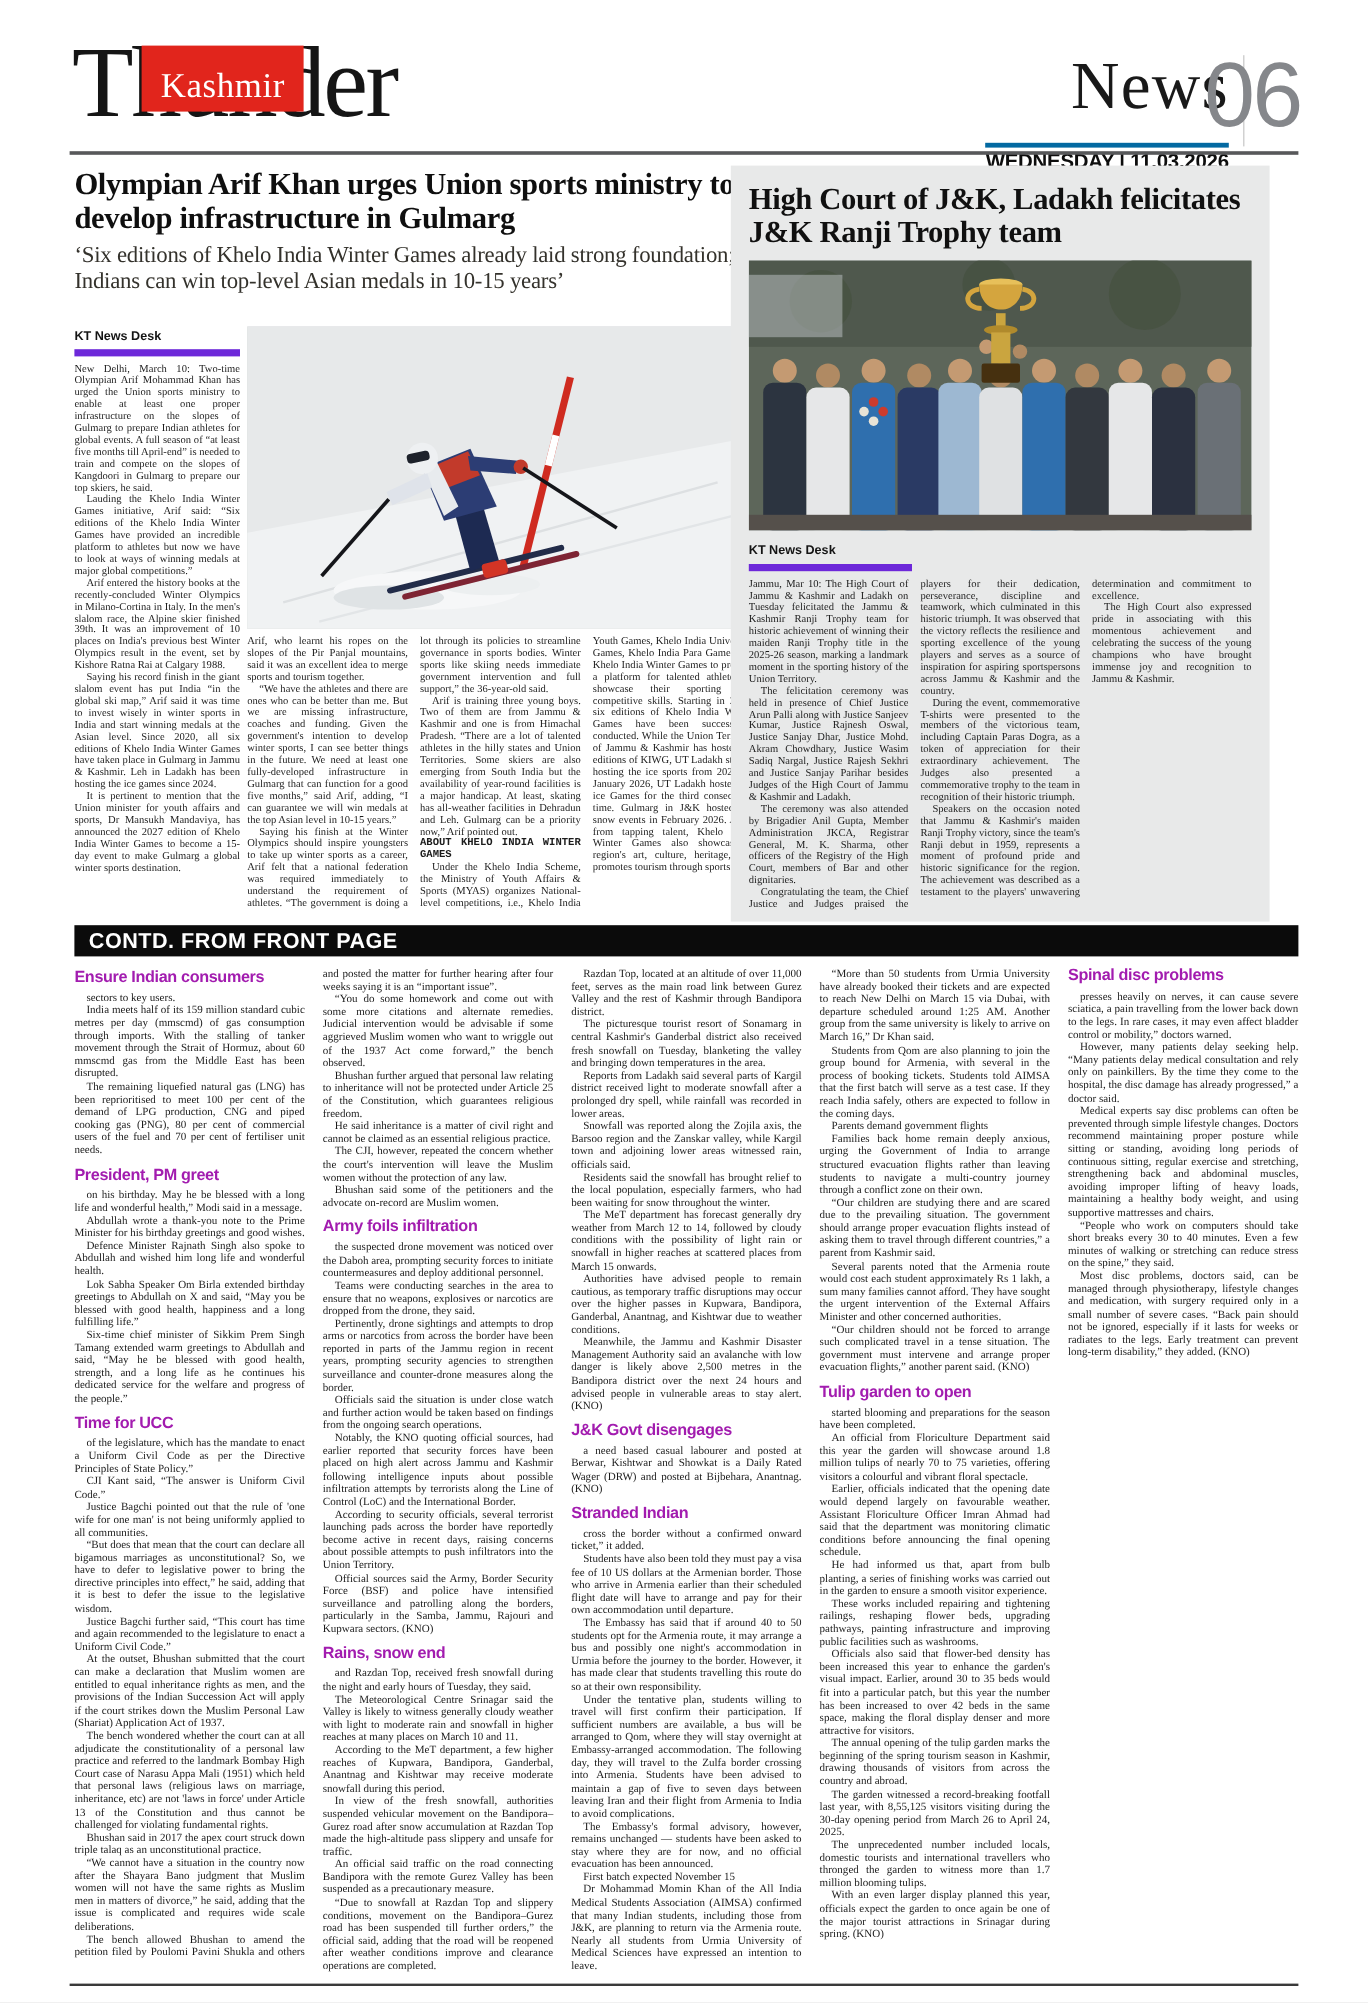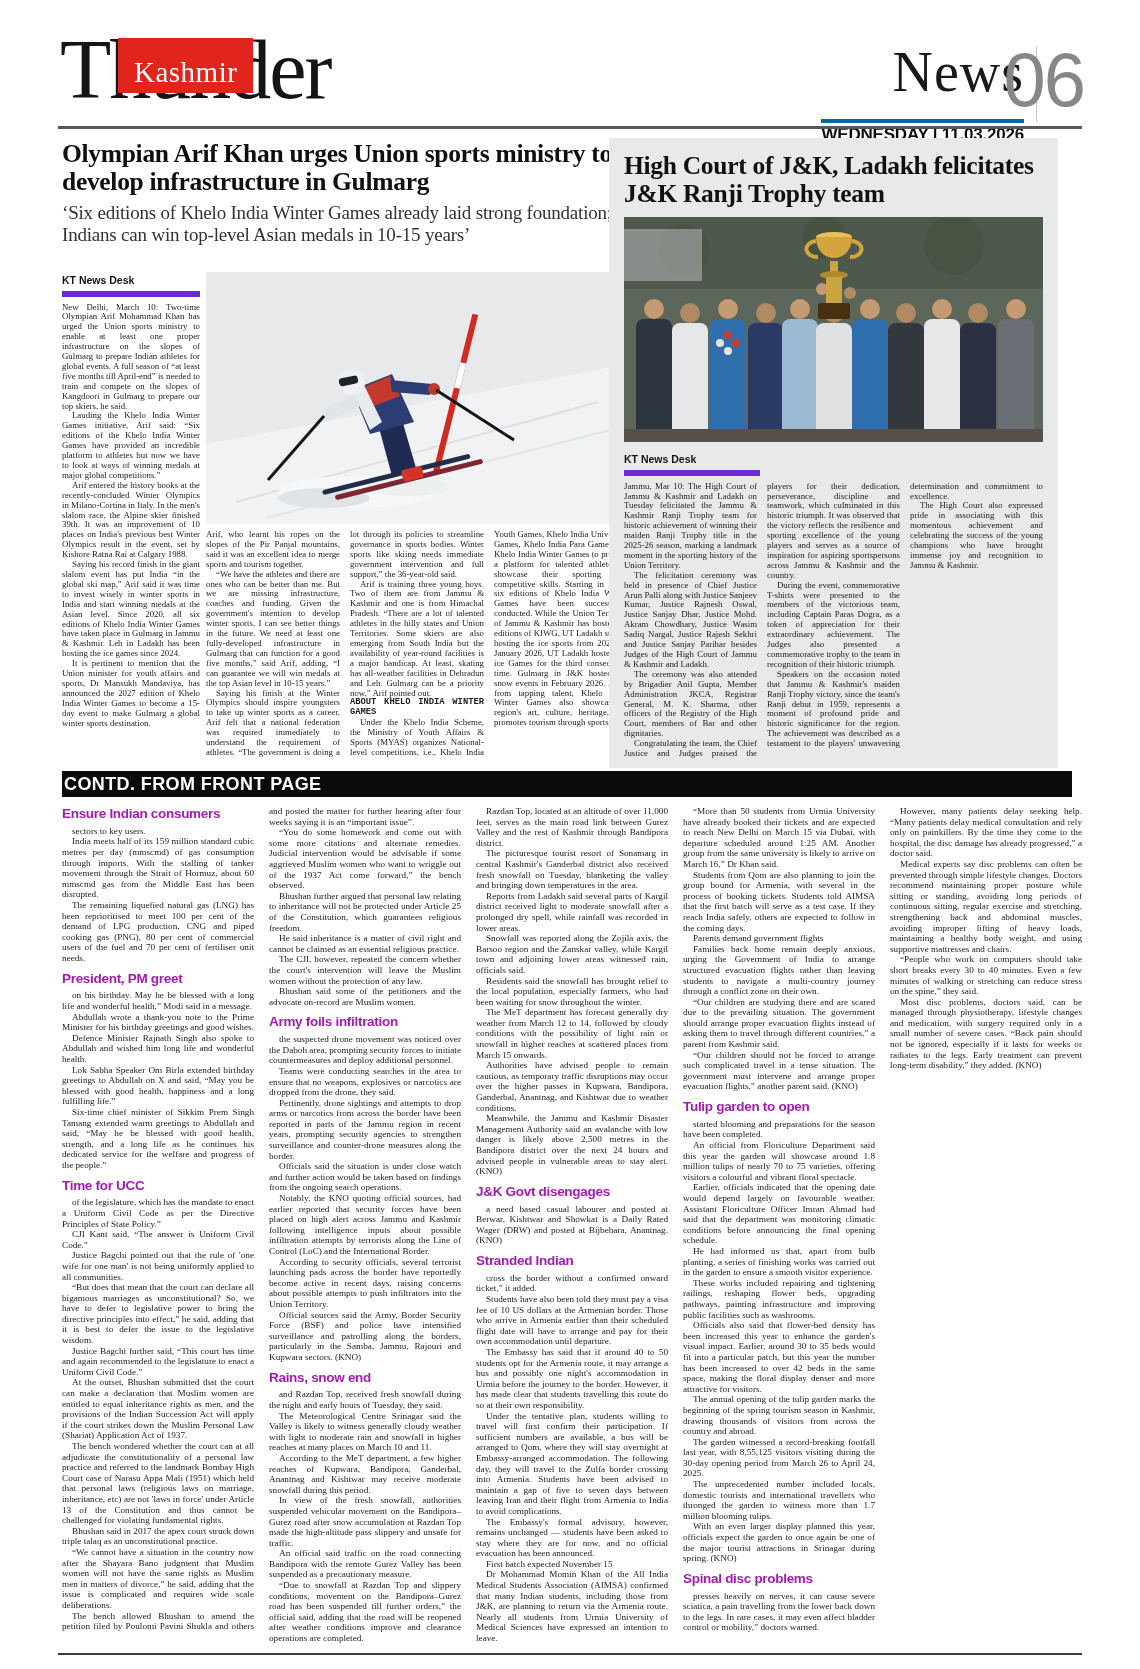--- a/index.html
+++ b/index.html
@@ -42,21 +42,21 @@
   
   .second{position:absolute;left:609px;top:138px;width:449px;height:630px;background:#e8e9e9;}
   .second-inner{padding:14px 15px 10px;}
   .second h1{margin:0;font:700 25.5px/1.1 "Liberation Serif",serif;color:#101010;letter-spacing:-0.3px;}
   .second .photo{margin-top:9px;}
   .second .byline-row{width:136px;margin-top:9px;}
   .second-cols{margin-top:5px;height:278px;overflow:hidden;column-count:3;column-gap:10px;column-fill:auto;}
 
   
   .contd-banner{position:absolute;left:62px;top:771px;width:1008px;height:26px;background:#0b0b0b;
-                color:#fff;font:700 18px/27px "Liberation Sans",sans-serif;padding-left:2px;letter-spacing:0.4px;}
+                color:#fff;font:700 18px/27px "Liberation Sans",sans-serif;padding-left:12px;letter-spacing:0.4px;}
   .contd-flow{position:absolute;left:62px;top:806px;width:1020px;height:846px;overflow:hidden;
               column-count:5;column-gap:15px;column-fill:auto;
               font-size:9.2px;line-height:10.6px;text-align:justify;color:#1b1b1b;}
   .contd-flow section{margin:0;}
   .contd-flow h3{font:700 13.5px/1.1 "Liberation Sans",sans-serif;color:#a21caf;
                  letter-spacing:-0.3px;margin:8px 0 4px;break-after:avoid;}
   .contd-flow section:first-child h3{margin-top:1px;}
   .contd-flow p{margin:0;text-indent:10px;}
 
   .foot-rule{position:absolute;left:58px;top:1653px;width:1024px;height:2px;background:#3a3a3a;}
@@ -280,20 +280,21 @@
         <p>The Embassy has said that if around 40 to 50 students opt for the Armenia route, it may arrange a bus and possibly one night's accommodation in Urmia before the journey to the border. However, it has made clear that students travelling this route do so at their own responsibility.</p>
         <p>Under the tentative plan, students willing to travel will first confirm their participation. If sufficient numbers are available, a bus will be arranged to Qom, where they will stay overnight at Embassy-arranged accommodation. The following day, they will travel to the Zulfa border crossing into Armenia. Students have been advised to maintain a gap of five to seven days between leaving Iran and their flight from Armenia to India to avoid complications.</p>
         <p>The Embassy's formal advisory, however, remains unchanged — students have been asked to stay where they are for now, and no official evacuation has been announced.</p>
         <p>First batch expected November 15</p>
         <p>Dr Mohammad Momin Khan of the All India Medical Students Association (AIMSA) confirmed that many Indian students, including those from J&amp;K, are planning to return via the Armenia route. Nearly all students from Urmia University of Medical Sciences have expressed an intention to leave.</p>
         <p>“More than 50 students from Urmia University have already booked their tickets and are expected to reach New Delhi on March 15 via Dubai, with departure scheduled around 1:25 AM. Another group from the same university is likely to arrive on March 16,” Dr Khan said.</p>
         <p>Students from Qom are also planning to join the group bound for Armenia, with several in the process of booking tickets. Students told AIMSA that the first batch will serve as a test case. If they reach India safely, others are expected to follow in the coming days.</p>
         <p>Parents demand government flights</p>
         <p>Families back home remain deeply anxious, urging the Government of India to arrange structured evacuation flights rather than leaving students to navigate a multi-country journey through a conflict zone on their own.</p>
         <p>“Our children are studying there and are scared due to the prevailing situation. The government should arrange proper evacuation flights instead of asking them to travel through different countries,” a parent from Kashmir said.</p>
+        <p>Several parents noted that the Armenia route would cost each student approximately Rs 1 lakh, a sum many families cannot afford. They have sought the urgent intervention of the External Affairs Minister and other concerned authorities.</p>
         <p>“Our children should not be forced to arrange such complicated travel in a tense situation. The government must intervene and arrange proper evacuation flights,” another parent said. (KNO)</p>
       </section>
       <section>
         <h3>Tulip garden to open</h3>
         <p>started blooming and preparations for the season have been completed.</p>
         <p>An official from Floriculture Department said this year the garden will showcase around 1.8 million tulips of nearly 70 to 75 varieties, offering visitors a colourful and vibrant floral spectacle.</p>
         <p>Earlier, officials indicated that the opening date would depend largely on favourable weather. Assistant Floriculture Officer Imran Ahmad had said that the department was monitoring climatic conditions before announcing the final opening schedule.</p>
         <p>He had informed us that, apart from bulb planting, a series of finishing works was carried out in the garden to ensure a smooth visitor experience.</p>
         <p>These works included repairing and tightening railings, reshaping flower beds, upgrading pathways, painting infrastructure and improving public facilities such as washrooms.</p>
         <p>Officials also said that flower-bed density has been increased this year to enhance the garden's visual impact. Earlier, around 30 to 35 beds would fit into a particular patch, but this year the number has been increased to over 42 beds in the same space, making the floral display denser and more attractive for visitors.</p>

